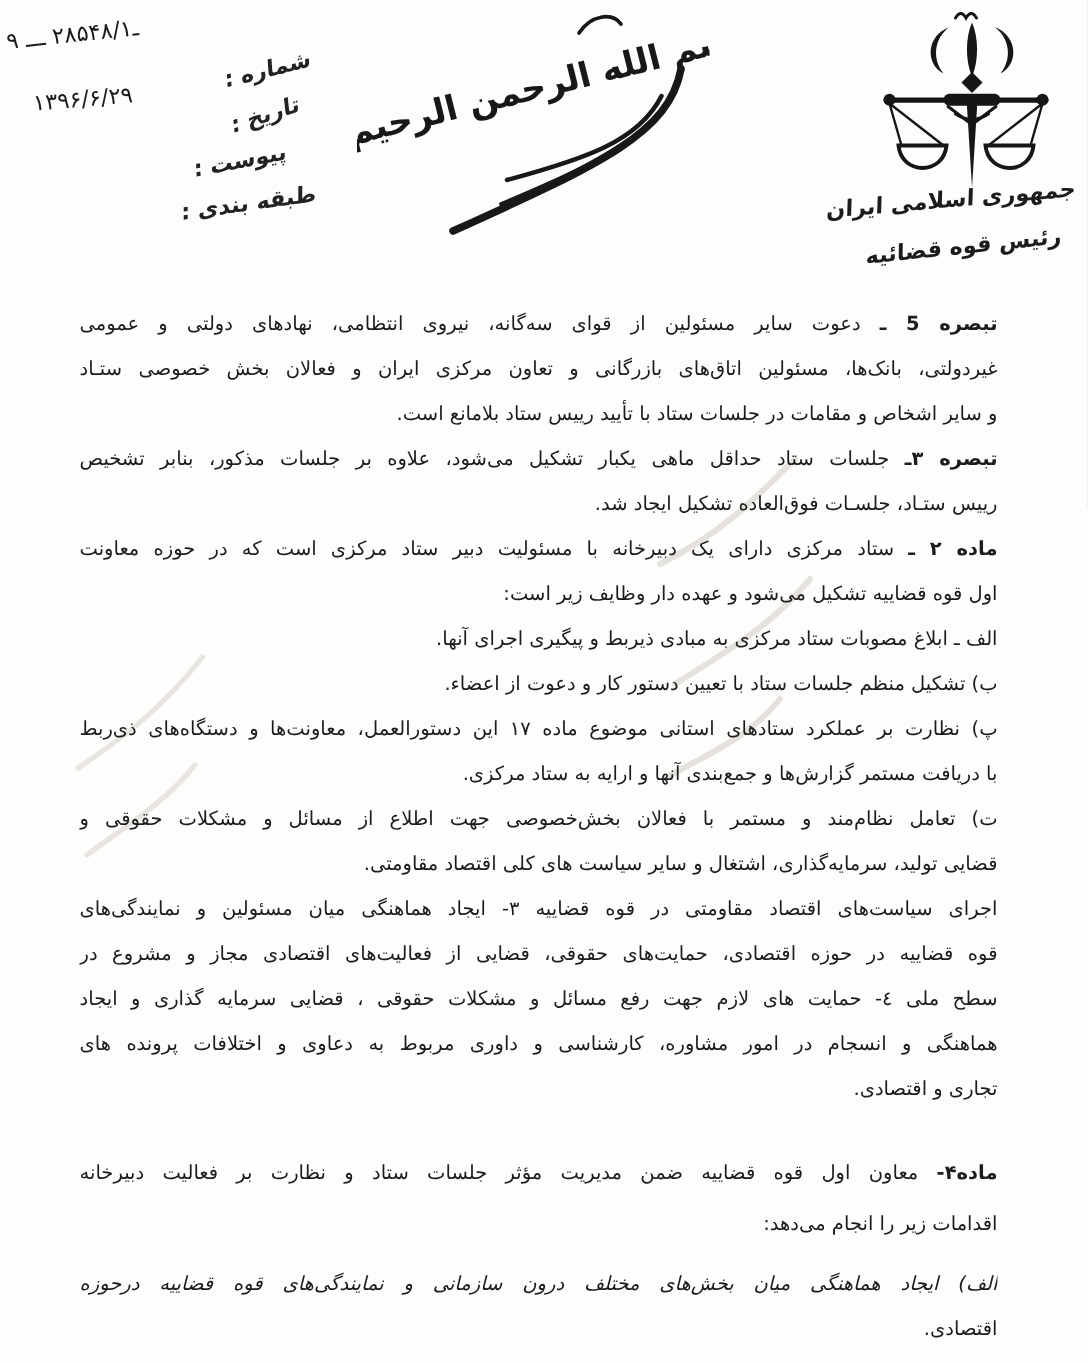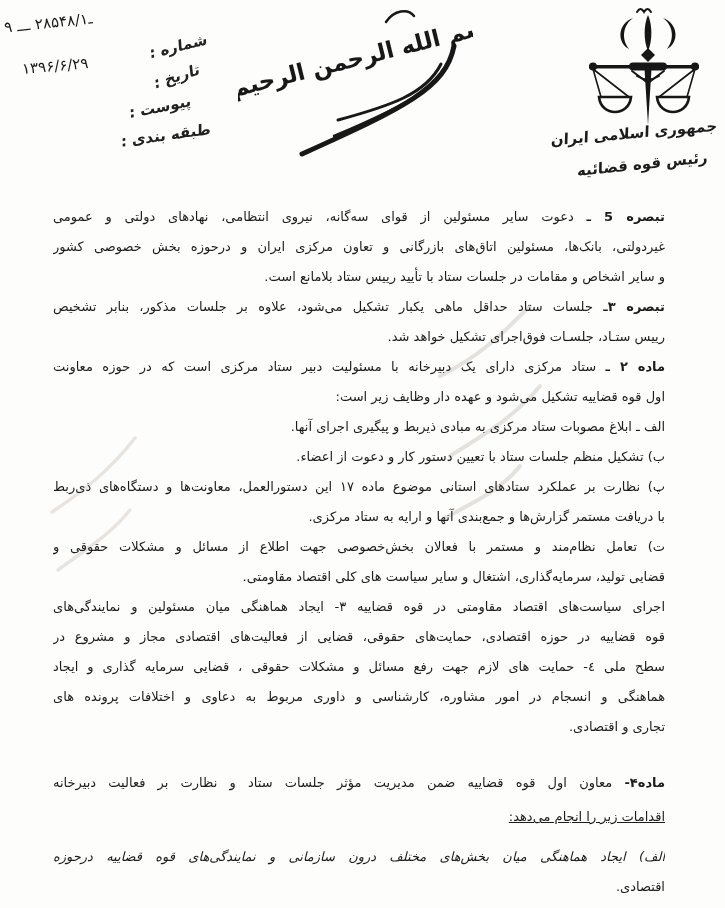--- a/index.html
+++ b/index.html
@@ -139,36 +139,36 @@
   </svg>
   <svg class="wm" style="top:430px;left:40px" width="110" height="150" viewBox="0 0 110 150">
     <g fill="none" stroke="#bdb4a6" stroke-width="3.5" stroke-linecap="round">
       <path d="M95 8 C70 40 45 60 12 82"></path>
       <path d="M90 80 C70 105 45 120 18 140"></path>
     </g>
   </svg>
 
   <div class="body-text" id="body-lines">
       <div class="line just"><b>تبصره 5 ـ</b><span> دعوت سایر مسئولین از قوای سه‌گانه، نیروی انتظامی، نهادهای دولتی و عمومی</span></div>
-      <div class="line just"><span>غیردولتی، بانک‌ها، مسئولین اتاق‌های بازرگانی و تعاون مرکزی ایران و درحوزه بخش خصوصی کشور</span></div>
+      <div class="line just"><span>غیردولتی، بانک‌ها، مسئولین اتاق‌های بازرگانی و تعاون مرکزی ایران و فعالان بخش خصوصی ستـاد</span></div>
       <div class="line "><span>و سایر اشخاص و مقامات در جلسات ستاد با تأیید رییس ستاد بلامانع است.</span></div>
       <div class="line just"><b>تبصره ۳ـ</b><span> جلسات ستاد حداقل ماهی یکبار تشکیل می‌شود، علاوه بر جلسات مذکور، بنابر تشخیص</span></div>
-      <div class="line "><span>رییس ستـاد، جلسـات فوق‌اجرای تشکیل خواهد شد.</span></div>
+      <div class="line "><span>رییس ستـاد، جلسـات فوق‌العاده تشکیل ایجاد شد.</span></div>
       <div class="line just"><b>ماده ۲ ـ</b><span> ستاد مرکزی دارای یک دبیرخانه با مسئولیت دبیر ستاد مرکزی است که در حوزه معاونت</span></div>
       <div class="line "><span>اول قوه قضاییه تشکیل می‌شود و عهده دار وظایف زیر است:</span></div>
       <div class="line "><span>الف ـ ابلاغ مصوبات ستاد مرکزی به مبادی ذیربط و پیگیری اجرای آنها.</span></div>
       <div class="line "><span>ب) تشکیل منظم جلسات ستاد با تعیین دستور کار و دعوت از اعضاء.</span></div>
       <div class="line just"><span>پ) نظارت بر عملکرد ستادهای استانی موضوع ماده ۱۷ این دستورالعمل، معاونت‌ها و دستگاه‌های ذی‌ربط</span></div>
       <div class="line "><span>با دریافت مستمر گزارش‌ها و جمع‌بندی آنها و ارایه به ستاد مرکزی.</span></div>
       <div class="line just"><span>ت) تعامل نظام‌مند و مستمر با فعالان بخش‌خصوصی جهت اطلاع از مسائل و مشکلات حقوقی و</span></div>
       <div class="line "><span>قضایی تولید، سرمایه‌گذاری، اشتغال و سایر سیاست های کلی اقتصاد مقاومتی.</span></div>
       <div class="line just"><span>اجرای سیاست‌های اقتصاد مقاومتی در قوه قضاییه ۳- ایجاد هماهنگی میان مسئولین و نمایندگی‌های</span></div>
       <div class="line just"><span>قوه قضاییه در حوزه اقتصادی، حمایت‌های حقوقی، قضایی از فعالیت‌های اقتصادی مجاز و مشروع در</span></div>
       <div class="line just"><span>سطح ملی  ٤- حمایت های لازم جهت رفع مسائل و مشکلات حقوقی ، قضایی سرمایه گذاری و ایجاد</span></div>
       <div class="line just"><span>هماهنگی و انسجام در امور مشاوره، کارشناسی و داوری مربوط به دعاوی و اختلافات پرونده های</span></div>
       <div class="line "><span>تجاری و اقتصادی.</span></div>
       <div class="line just" style="margin-top: 26px;"><b>ماده۴-</b><span> معاون اول قوه قضاییه ضمن مدیریت مؤثر جلسات ستاد و نظارت بر فعالیت دبیرخانه</span></div>
-      <div class="line " style="margin-top: 4px; text-decoration: underline;"><span>اقدامات زیر را انجام می‌دهد:</span></div>
+      <div class="line " style="margin-top: 4px;"><span>اقدامات زیر را انجام می‌دهد:</span></div>
       <div class="line just" style="margin-top: 10px; font-style: italic;"><span>الف) ایجاد هماهنگی میان بخش‌های مختلف درون سازمانی و  نمایندگی‌های قوه قضاییه درحوزه</span></div>
       <div class="line "><span>اقتصادی.</span></div>
     </div>
 
 </div>
 
 </body></html>

